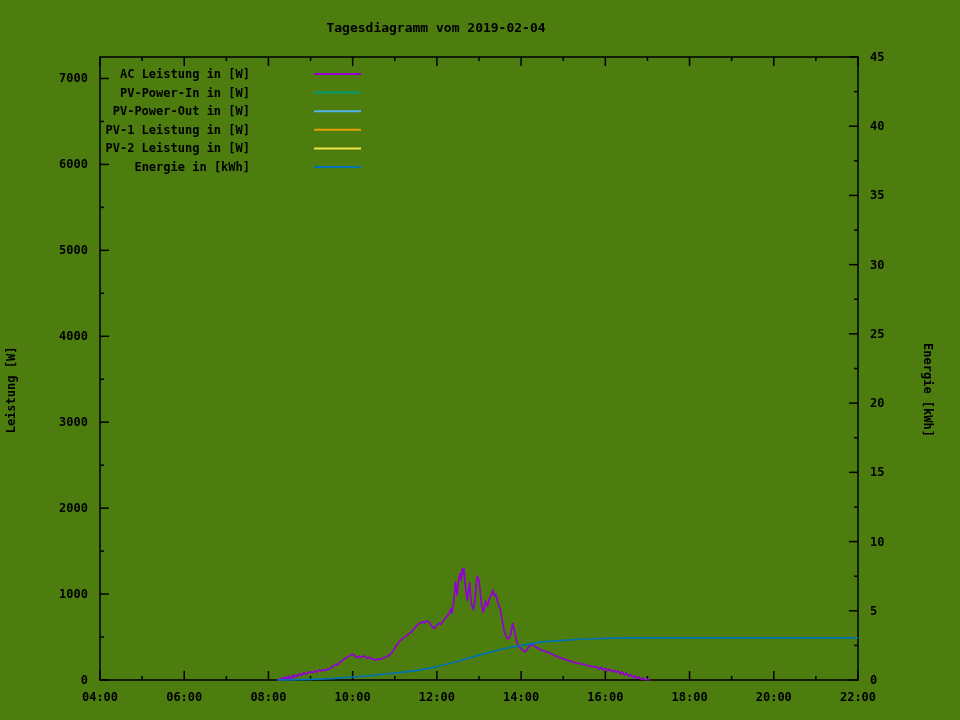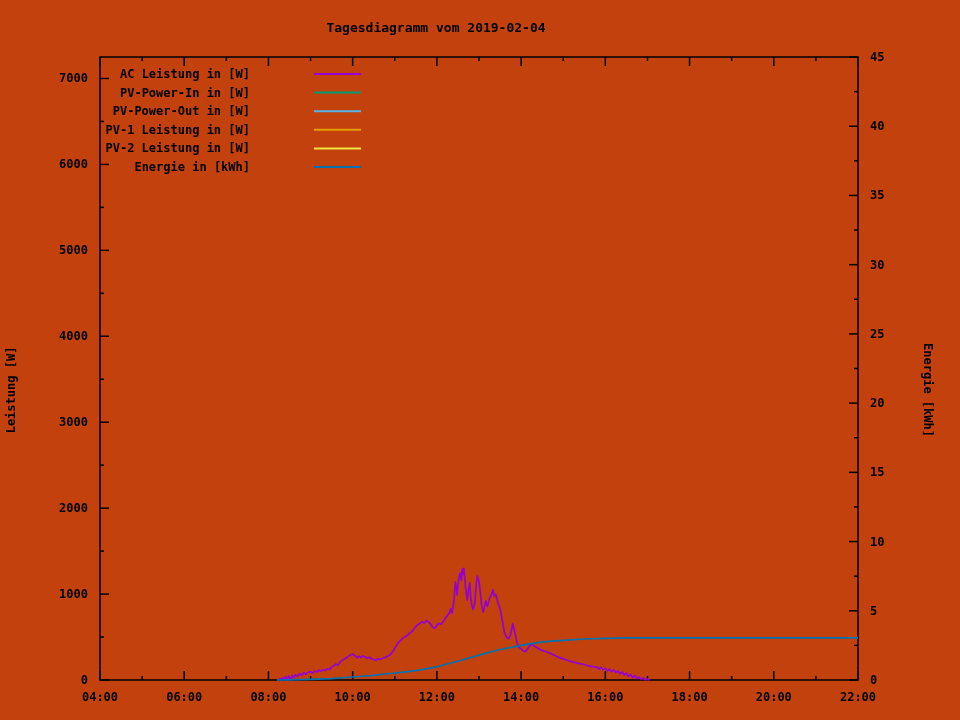--- a/index.html
+++ b/index.html
@@ -1,20 +1,20 @@
 <!DOCTYPE html>
 <html><head>
 <meta charset="utf-8">
 <style>
   html, body { margin: 0; padding: 0; background: #ffffff; }
   .stage {
     position: relative;
     width: 960px;
     height: 720px;
-    background: #c2410c;
+    background: #4d7c0f;
     overflow: hidden;
   }
   svg { display: block; }
   svg text {
     font-family: "DejaVu Sans Mono", monospace;
     font-weight: bold;
     fill: #000000;
   }
   .title-text { font-size: 13px; }
   .tick-text  { font-size: 12px; }

